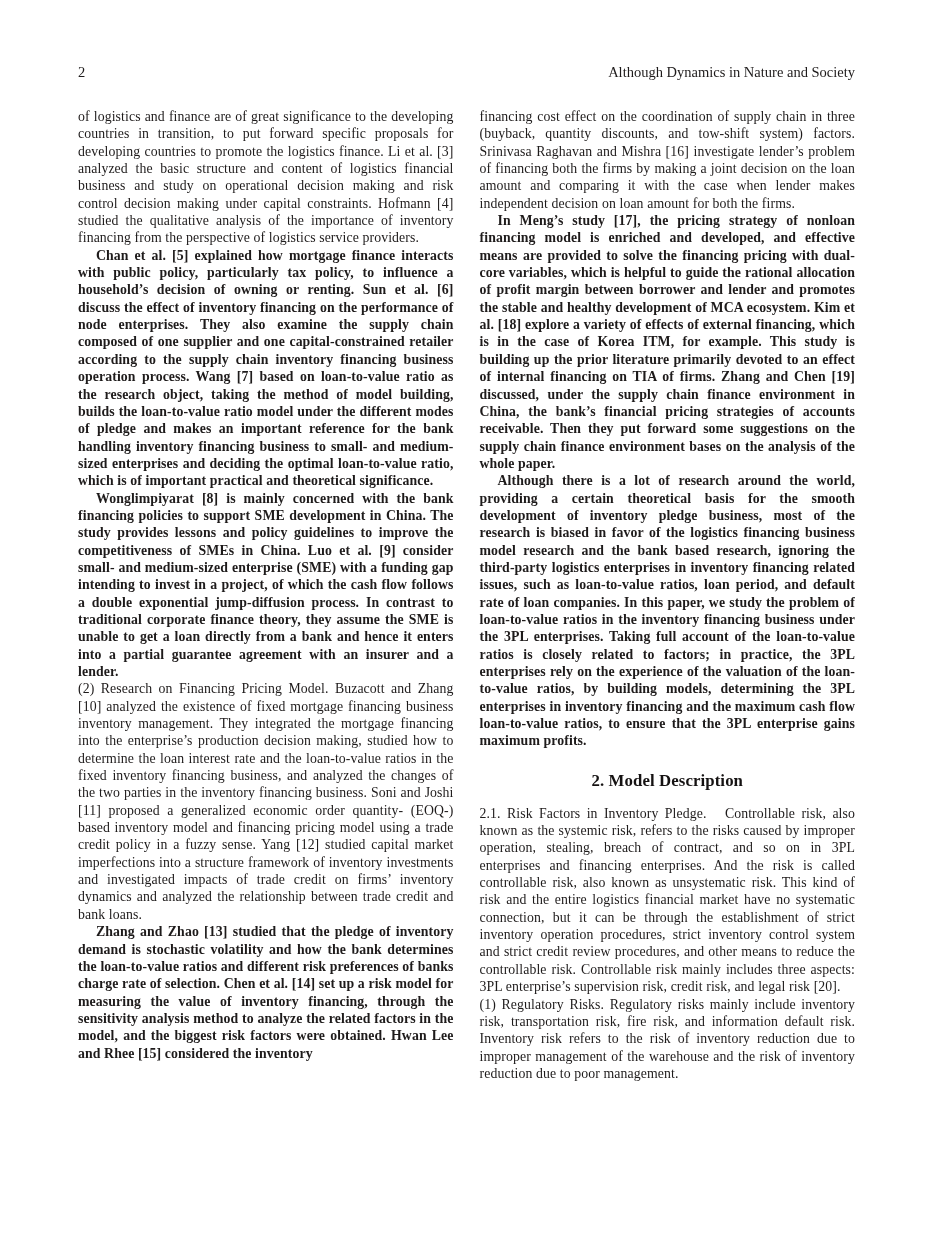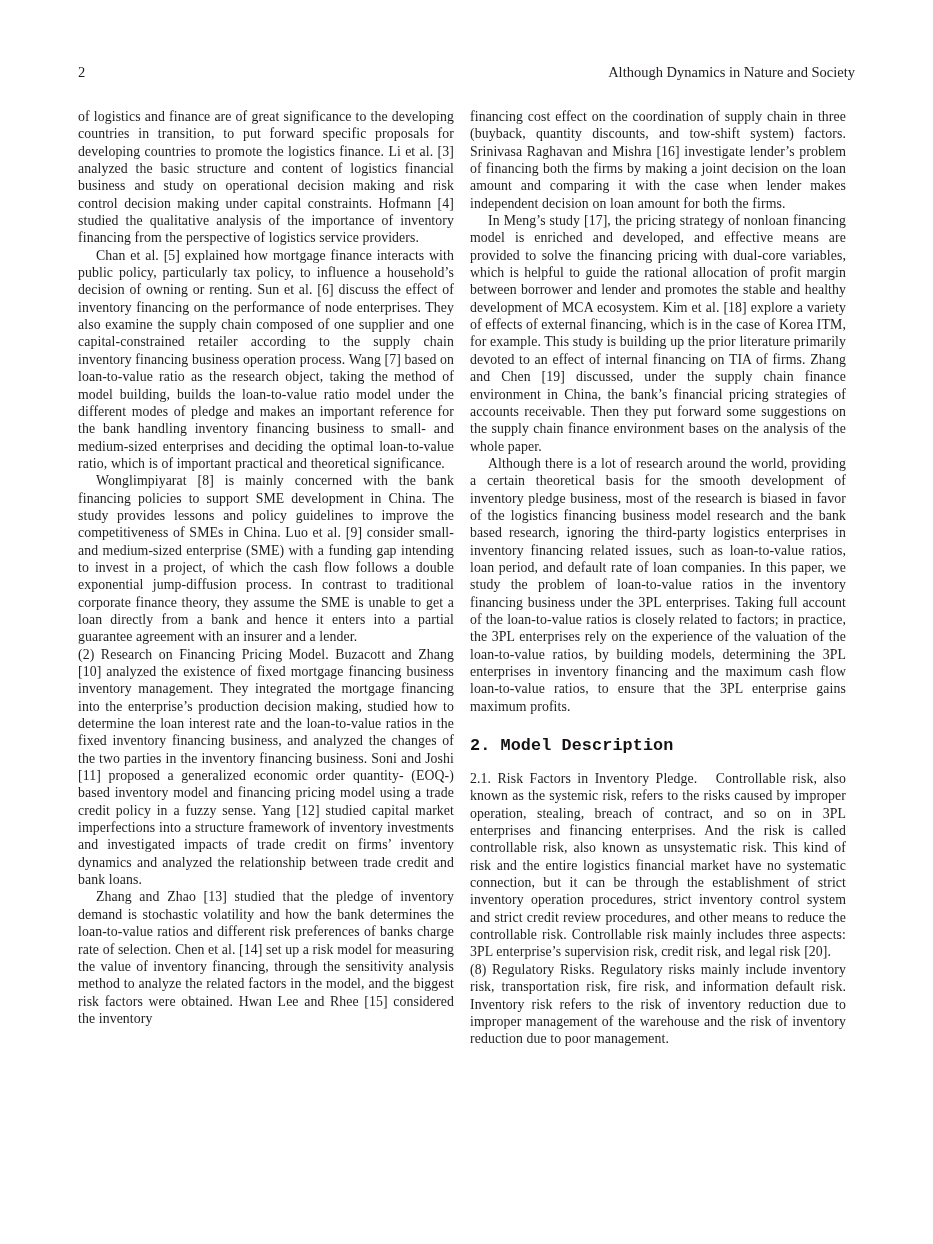--- a/index.html
+++ b/index.html
@@ -21,43 +21,43 @@
   .running-head {
     display: flex;
     justify-content: space-between;
     align-items: baseline;
     font-size: 14.5px;
     line-height: 16px;
     margin-bottom: 28px;
   }
   .columns {
     display: flex;
-    gap: 16px;
+    gap: 26px;
   }
   .col {
     width: 376px;
     font-size: 13.8px;
     line-height: 17.35px;
     text-align: justify;
     letter-spacing: 0.1px;
   }
   .col p {
     margin: 0;
     padding: 0;
   }
-  .indent { text-indent: 18px; }
+  .indent { text-indent: 18px; font-weight: bold; }
   .sp { margin-top: 15px; }
   .lead { }
   .lead-gap { margin-right: 12px; }
   h2.section-heading {
-    font-family: Liberation Mono, monospace;
+    font-family: Liberation Serif, serif;
     font-weight: bold;
     font-size: 16.8px;
     line-height: 20px;
-    text-align: left;
+    text-align: center;
     margin: 21px 0 14px 0;
     color: #151212;
   }
 </style>
 </head>
 <body>
 
 <div class="page">
 
   <header class="running-head">
@@ -76,18 +76,18 @@
     </div>
 
     <div class="col">
       <p>financing cost effect on the coordination of supply chain in three (buyback, quantity discounts, and tow-shift system) factors. Srinivasa Raghavan and Mishra [16] investigate lender’s problem of financing both the firms by making a joint decision on the loan amount and comparing it with the case when lender makes independent decision on loan amount for both the firms.</p>
       <p class="indent">In Meng’s study [17], the pricing strategy of nonloan financing model is enriched and developed, and effective means are provided to solve the financing pricing with dual-core variables, which is helpful to guide the rational allocation of profit margin between borrower and lender and promotes the stable and healthy development of MCA ecosystem. Kim et al. [18] explore a variety of effects of external financing, which is in the case of Korea ITM, for example. This study is building up the prior literature primarily devoted to an effect of internal financing on TIA of firms. Zhang and Chen [19] discussed, under the supply chain finance environment in China, the bank’s financial pricing strategies of accounts receivable. Then they put forward some suggestions on the supply chain finance environment bases on the analysis of the whole paper.</p>
       <p class="indent">Although there is a lot of research around the world, providing a certain theoretical basis for the smooth development of inventory pledge business, most of the research is biased in favor of the logistics financing business model research and the bank based research, ignoring the third-party logistics enterprises in inventory financing related issues, such as loan-to-value ratios, loan period, and default rate of loan companies. In this paper, we study the problem of loan-to-value ratios in the inventory financing business under the 3PL enterprises. Taking full account of the loan-to-value ratios is closely related to factors; in practice, the 3PL enterprises rely on the experience of the valuation of the loan-to-value ratios, by building models, determining the 3PL enterprises in inventory financing and the maximum cash flow loan-to-value ratios, to ensure that the 3PL enterprise gains maximum profits.</p>
 
       <h2 class="section-heading">2. Model Description</h2>
 
       <p><span class="lead lead-gap">2.1. Risk Factors in Inventory Pledge.</span> <span>Controllable risk, also known as the systemic risk, refers to the risks caused by improper operation, stealing, breach of contract, and so on in 3PL enterprises and financing enterprises. And the risk is called controllable risk, also known as unsystematic risk. This kind of risk and the entire logistics financial market have no systematic connection, but it can be through the establishment of strict inventory operation procedures, strict inventory control system and strict credit review procedures, and other means to reduce the controllable risk. Controllable risk mainly includes three aspects: 3PL enterprise’s supervision risk, credit risk, and legal risk [20].</span></p>
-      <p class="sp"><span class="lead">(8) Regulatory Risks.</span> <span>Regulatory risks mainly include inventory risk, transportation risk, fire risk, and information default risk. Inventory risk refers to the risk of inventory reduction due to improper management of the warehouse and the risk of inventory reduction due to poor management.</span></p>
+      <p class="sp"><span class="lead">(1) Regulatory Risks.</span> <span>Regulatory risks mainly include inventory risk, transportation risk, fire risk, and information default risk. Inventory risk refers to the risk of inventory reduction due to improper management of the warehouse and the risk of inventory reduction due to poor management.</span></p>
     </div>
 
   </div>
 
 </div>
 
 </body></html>

